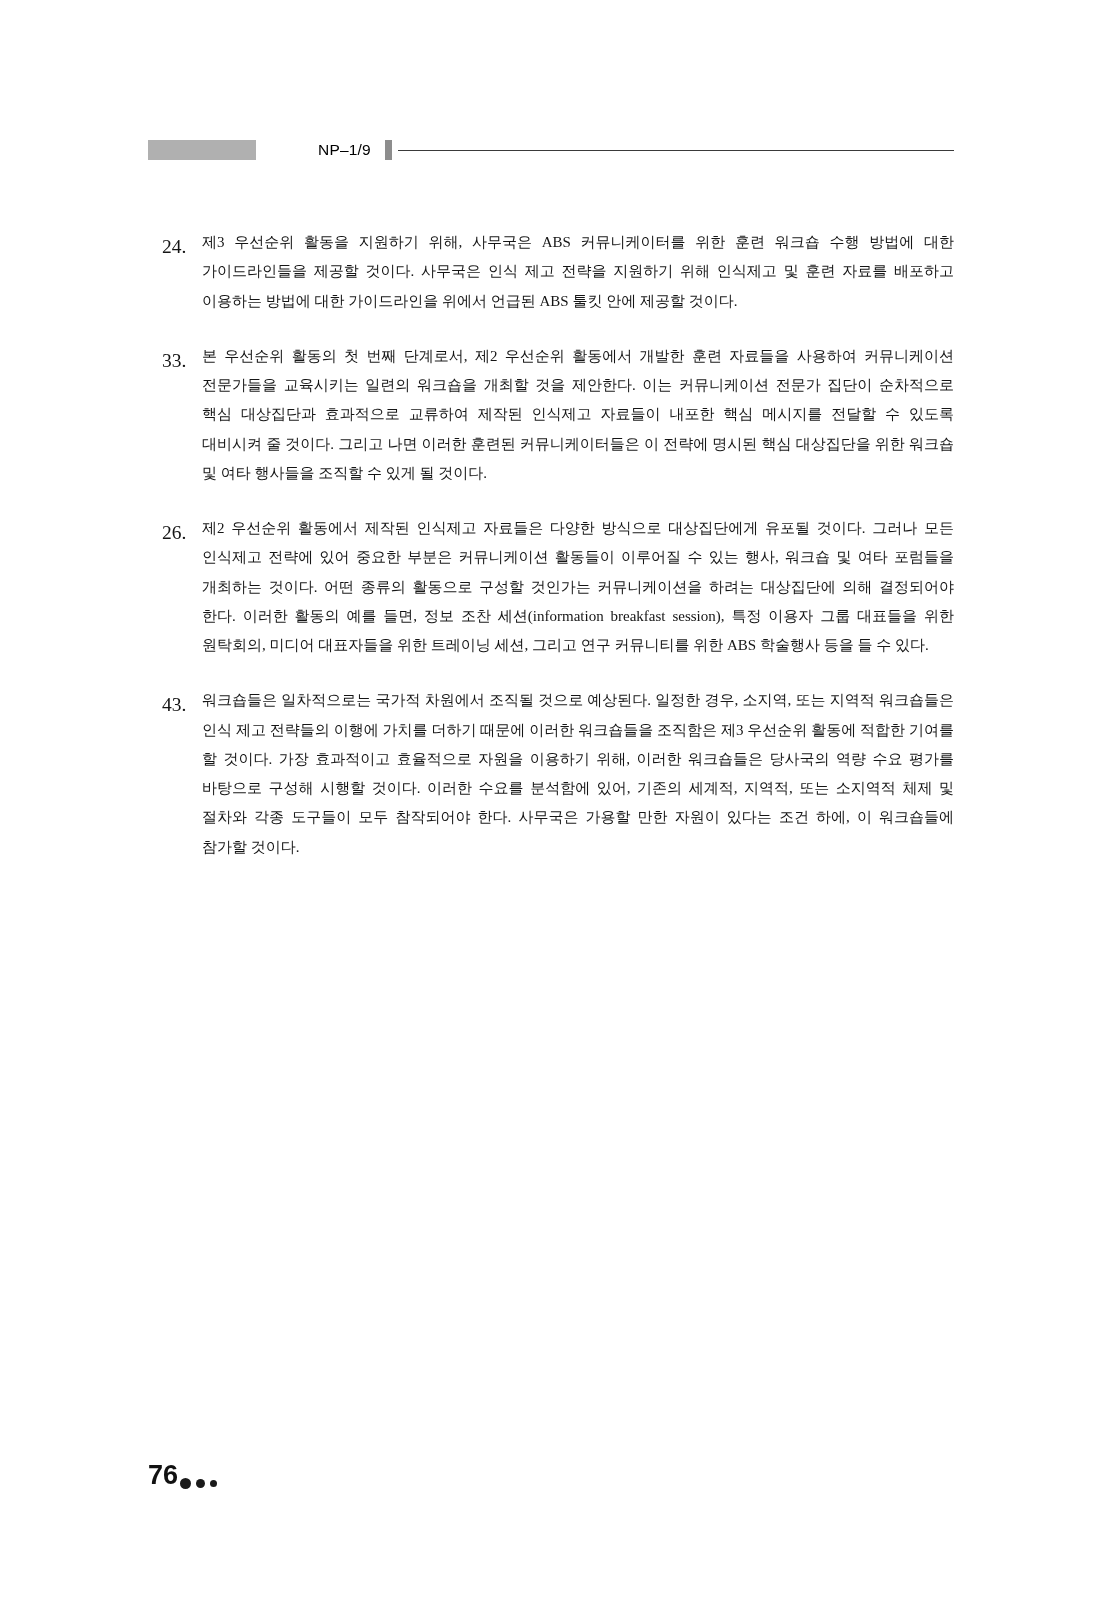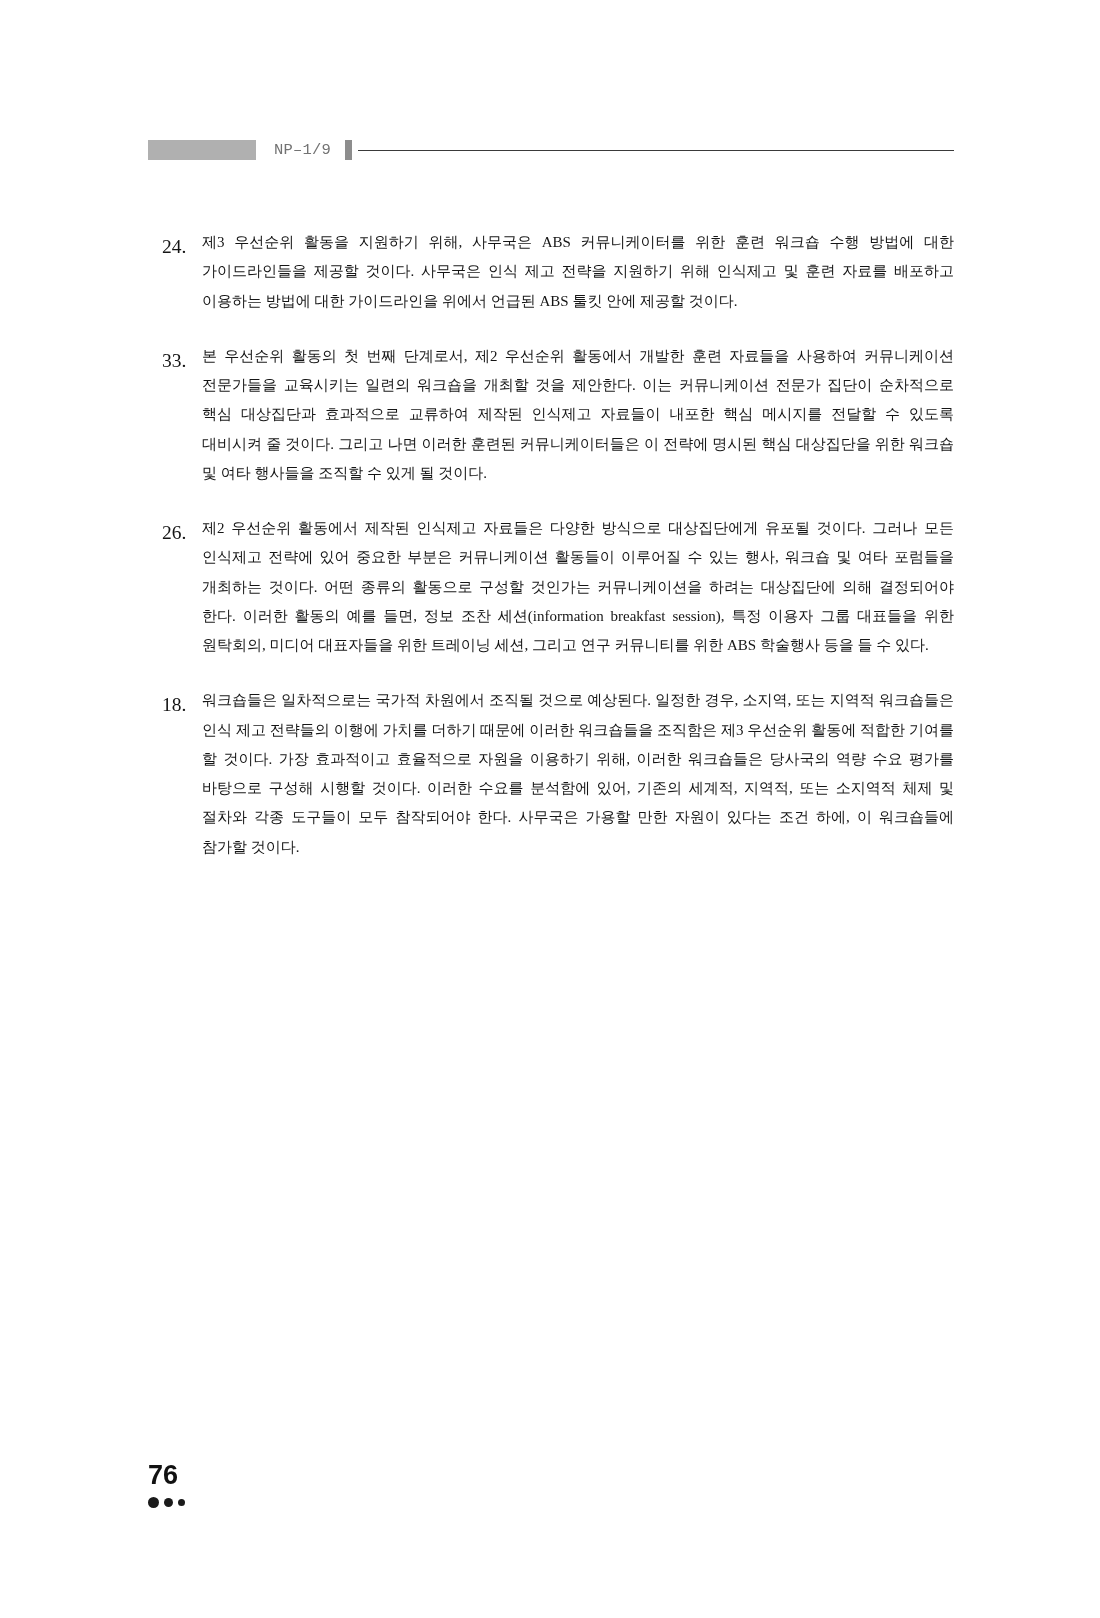--- a/index.html
+++ b/index.html
@@ -30,27 +30,28 @@
     display: flex;
     align-items: center;
   }
   .header-bar-left {
     width: 108px;
     height: 20px;
     background: #b0b0b0;
     flex: 0 0 auto;
   }
   .header-label {
-    font-family: Liberation Mono, monospace;
+    font-family: Liberation Sans, sans-serif;
     font-size: 15.5px;
     letter-spacing: 0.2px;
-    color: #737373;
+    color: #000000;
     padding: 0 14px 0 18px;
     white-space: nowrap;
     flex: 0 0 auto;
+    margin-left: 44px;
   }
   .header-tick {
     width: 7px;
     height: 20px;
     background: #8d8d8d;
     flex: 0 0 auto;
   }
   .header-rule {
     flex: 1 1 auto;
     height: 1px;
@@ -92,23 +93,22 @@
   .para-text.last-left {
     text-align: justify;
   }
 
   
   .footer {
     position: absolute;
     left: 148px;
     top: 1462px;
     display: flex;
-    align-items: flex-start;
+    align-items: flex-end;
     gap: 2px;
-    flex-direction: column;
   }
   .page-number {
     font-family: "Liberation Sans", sans-serif;
     font-weight: bold;
     font-size: 27px;
     color: #111111;
     line-height: 1;
   }
   .dots {
     display: flex;
@@ -148,21 +148,21 @@
       <div class="para-text">본 우선순위 활동의 첫 번째 단계로서, 제2 우선순위 활동에서 개발한 훈련 자료들을 사용하여 커뮤니케이션 전문가들을 교육시키는 일련의 워크숍을 개최할 것을 제안한다. 이는 커뮤니케이션 전문가 집단이 순차적으로 핵심 대상집단과 효과적으로 교류하여 제작된 인식제고 자료들이 내포한 핵심 메시지를 전달할 수 있도록 대비시켜 줄 것이다. 그리고 나면 이러한 훈련된 커뮤니케이터들은 이 전략에 명시된 핵심 대상집단을 위한 워크숍 및 여타 행사들을 조직할 수 있게 될 것이다.</div>
     </div>
 
     <div class="para">
       <div class="para-num">26.</div>
       <div class="para-text">제2 우선순위 활동에서 제작된 인식제고 자료들은 다양한 방식으로 대상집단에게 유포될 것이다. 그러나 모든 인식제고 전략에 있어 중요한 부분은 커뮤니케이션 활동들이 이루어질 수 있는 행사, 워크숍 및 여타 포럼들을 개최하는 것이다. 어떤 종류의 활동으로 구성할 것인가는 커뮤니케이션을 하려는 대상집단에 의해 결정되어야 한다. 이러한 활동의 예를 들면, 정보 조찬 세션(information breakfast session), 특정 이용자 그룹 대표들을 위한 원탁회의, 미디어 대표자들을 위한 트레이닝 세션, 그리고 연구 커뮤니티를 위한 ABS 학술행사 등을 들 수 있다.</div>
     </div>
 
 
     <div class="para">
-      <div class="para-num">18.</div>
+      <div class="para-num">43.</div>
       <div class="para-text">워크숍들은 일차적으로는 국가적 차원에서 조직될 것으로 예상된다. 일정한 경우, 소지역, 또는 지역적 워크숍들은 인식 제고 전략들의 이행에 가치를 더하기 때문에 이러한 워크숍들을 조직함은 제3 우선순위 활동에 적합한 기여를 할 것이다. 가장 효과적이고 효율적으로 자원을 이용하기 위해, 이러한 워크숍들은 당사국의 역량 수요 평가를 바탕으로 구성해 시행할 것이다. 이러한 수요를 분석함에 있어, 기존의 세계적, 지역적, 또는 소지역적 체제 및 절차와 각종 도구들이 모두 참작되어야 한다. 사무국은 가용할 만한 자원이 있다는 조건 하에, 이 워크숍들에 참가할 것이다.</div>
     </div>
 
 
   </div>
 
   <div class="footer">
     <div class="page-number">76</div>
     <div class="dots">
       <span class="dot d1"></span>

